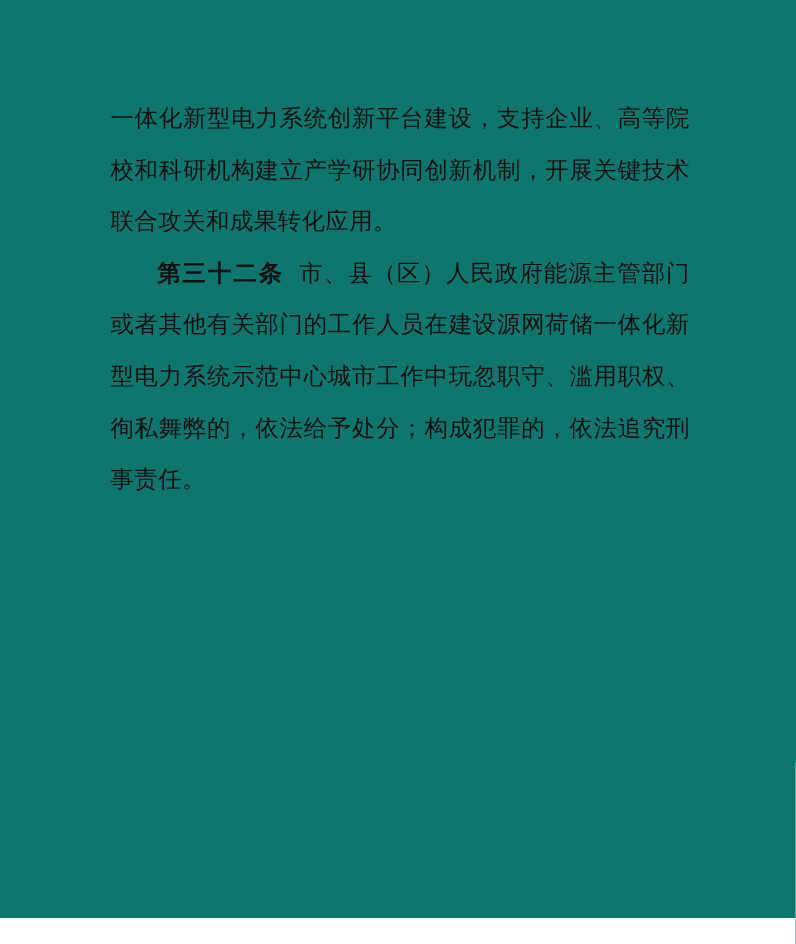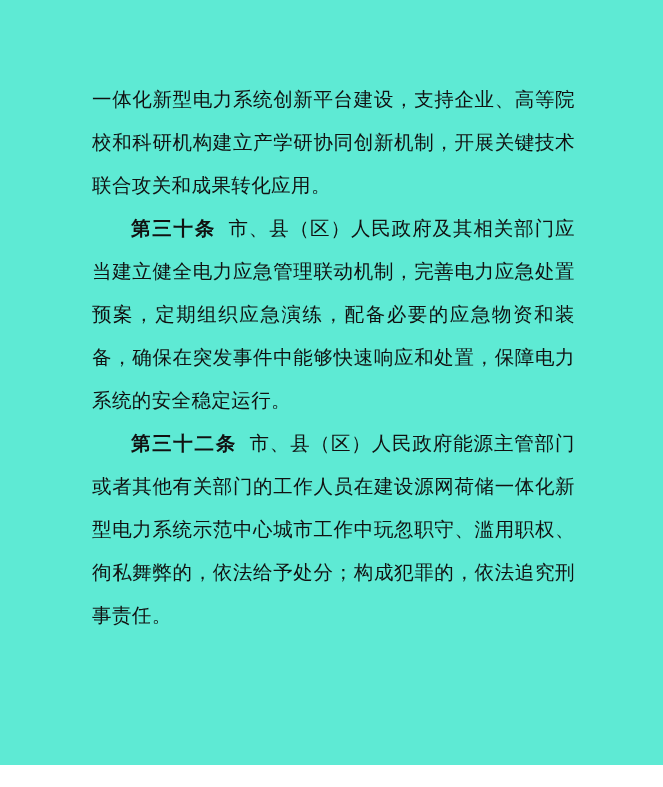--- a/index.html
+++ b/index.html
@@ -10,21 +10,21 @@
     width: 663px;
     height: 787px;
     background: #ffffff;
     font-family: "Liberation Serif", "DejaVu Serif", serif;
     overflow: hidden;
   }
   .page {
     position: relative;
     width: 663px;
     height: 787px;
-    background: #5eead4;
+    background: #0f766e;
     box-sizing: border-box;
     padding: 78px 88px 0 92px;
   }
   .doc-body {
     color: #111111;
     font-size: 19.5px;
     line-height: 43px;
     letter-spacing: 0.4px;
     text-align: justify;
     text-justify: inter-ideograph;
@@ -57,23 +57,20 @@
 </head>
 <body>
 
 <div class="page">
   <div class="doc-body">
 
     <p class="para">
       <span>一体化新型电力系统创新平台建设，支持企业、高等院校和科研机构建立产学研协同创新机制，开展关键技术联合攻关和成果转化应用。</span>
     </p>
 
-    <p class="para indent">
-      <span class="art-num">第三十条</span><span class="gap"></span><span>市、县（区）人民政府及其相关部门应当建立健全电力应急管理联动机制，完善电力应急处置预案，定期组织应急演练，配备必要的应急物资和装备，确保在突发事件中能够快速响应和处置，保障电力系统的安全稳定运行。</span>
-    </p>
 
 
     <p class="para indent">
       <span class="art-num">第三十二条</span><span class="gap"></span><span>市、县（区）人民政府能源主管部门或者其他有关部门的工作人员在建设源网荷储一体化新型电力系统示范中心城市工作中玩忽职守、滥用职权、徇私舞弊的，依法给予处分；构成犯罪的，依法追究刑事责任。</span>
     </p>
 
   </div>
   <div class="bottom-edge"></div>
 </div>
 

